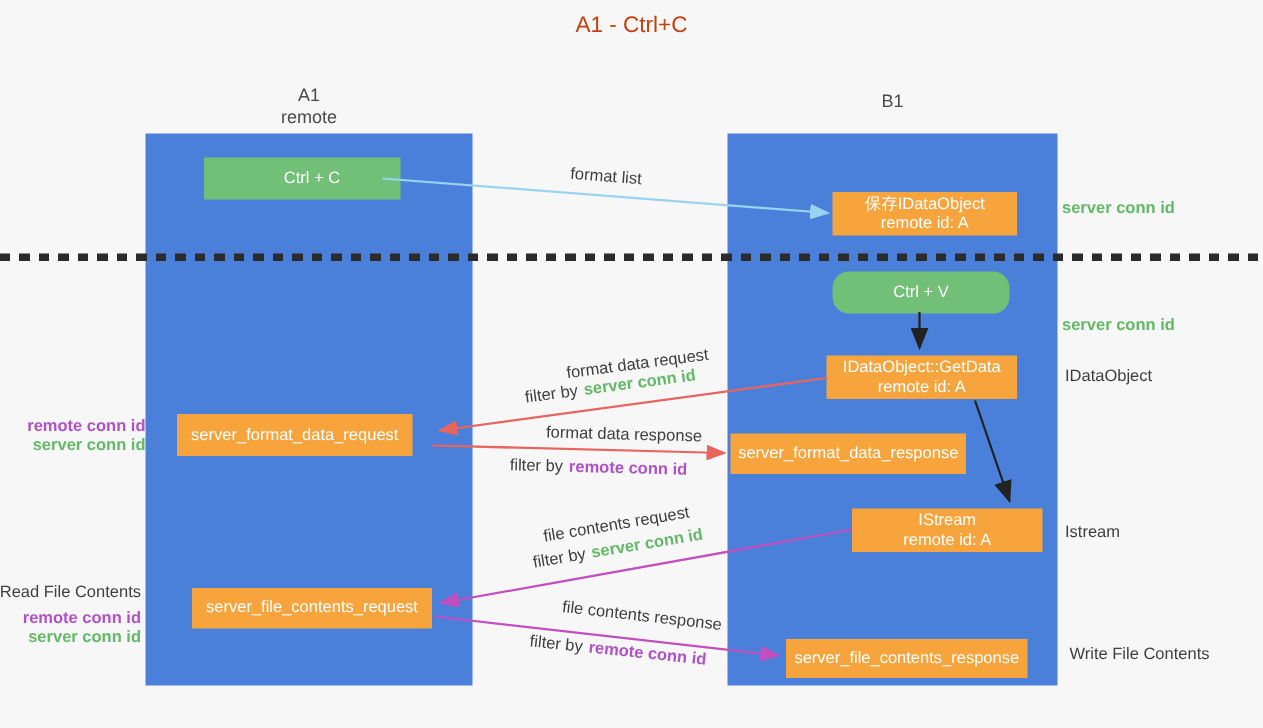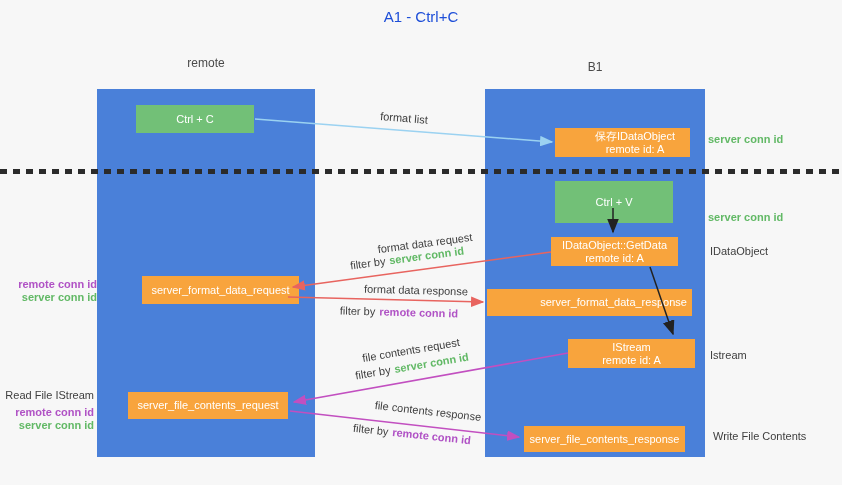--- a/index.html
+++ b/index.html
@@ -1,20 +1,20 @@
 <!DOCTYPE html>
 <html><head>
 <meta charset="utf-8">
 <style>
   html,body{margin:0;padding:0;}
   body{font-family:"Liberation Sans",sans-serif;}
   .canvas{position:relative;width:842px;height:485px;background:#f7f7f7;overflow:hidden;}
 
   .title-block{position:absolute;top:8px;left:0;width:100%;text-align:center;
-    font-size:15px;line-height:18px;color:#1d4ed8;}
+    font-size:15px;line-height:18px;color:#c2410c;}
 
   .lane-header{position:absolute;text-align:center;font-size:12px;line-height:15px;color:#4a4a4a;}
   .lane{position:absolute;top:89px;height:368px;background:#4a80d9;}
 
   .divider{position:absolute;left:0;top:169px;width:842px;height:5px;
     background:repeating-linear-gradient(90deg,#2b2b2b 0 7px,transparent 7px 13px);}
 
   .box{position:absolute;display:flex;flex-direction:column;align-items:center;justify-content:center;
     color:#fff;font-size:11px;line-height:13px;text-align:center;white-space:nowrap;}
   .green-box{background:#72c077;}
@@ -34,54 +34,55 @@
 </head>
 <body>
 
 <div class="canvas">
 
   <div class="title-block">
     <div>A1 - Ctrl+C</div>
   </div>
 
   <div class="lane-header" style="left:97px;top:56px;width:218px;">
+    <div>A1</div>
     <div>remote</div>
   </div>
   <div class="lane-header" style="left:485px;top:60px;width:220px;">
     <div>B1</div>
   </div>
 
   <div class="lane" style="left:97px;width:218px;"></div>
   <div class="lane" style="left:485px;width:220px;"></div>
 
   <div class="divider"></div>
 
-  <div class="box green-box" style="left:136px;top:105px;width:118px;height:28px;">
+  <div class="box green-box" style="left:136px;top:105px;width:118px;height:28px;padding-left:13px;">
     <span>Ctrl + C</span>
   </div>
 
-  <div class="box orange-box" style="left:555px;top:128px;width:110px;height:29px;padding-left:25px;">
+  <div class="box orange-box" style="left:555px;top:128px;width:123px;height:29px;">
     <span>保存IDataObject</span>
     <span>remote id: A</span>
   </div>
 
-  <div class="box green-box" style="left:555px;top:181px;width:118px;height:42px;">
+  <div class="box green-box" style="left:555px;top:181px;width:118px;height:28px;border-radius:11px;">
     <span>Ctrl + V</span>
   </div>
 
   <div class="box orange-box" style="left:551px;top:237px;width:127px;height:29px;">
     <span>IDataObject::GetData</span>
     <span>remote id: A</span>
   </div>
 
-  <div class="box orange-box" style="left:142px;top:276px;width:157px;height:28px;">
+  <div class="box orange-box" style="left:118px;top:276px;width:157px;height:28px;">
     <span>server_format_data_request</span>
   </div>
 
-  <div class="box orange-box" style="left:487px;top:289px;width:157px;height:27px;padding-left:48px;">
+  <div class="box orange-box" style="left:487px;top:289px;width:157px;height:27px;">
     <span>server_format_data_response</span>
   </div>
 
   <div class="box orange-box" style="left:568px;top:339px;width:127px;height:29px;">
     <span>IStream</span>
     <span>remote id: A</span>
   </div>
 
   <div class="box orange-box" style="left:128px;top:392px;width:160px;height:27px;">
     <span>server_file_contents_request</span>
@@ -141,18 +142,18 @@
   <div class="side-label green-text" style="left:708px;top:211px;">server conn id</div>
   <div class="side-label" style="left:710px;top:245px;">IDataObject</div>
   <div class="side-label" style="left:710px;top:349px;">Istream</div>
   <div class="side-label" style="left:713px;top:430px;text-align:right;">Write File Contents</div>
 
   <div class="side-label right-align" style="right:745px;top:278px;">
     <div class="purple-text">remote conn id</div>
     <div class="green-text">server conn id</div>
   </div>
   <div class="side-label right-align" style="right:748px;top:389px;">
-    <div>Read File IStream</div>
+    <div>Read File Contents</div>
     <div class="purple-text" style="margin-top:4px;">remote conn id</div>
     <div class="green-text">server conn id</div>
   </div>
 
 </div>
 
 </body></html>

